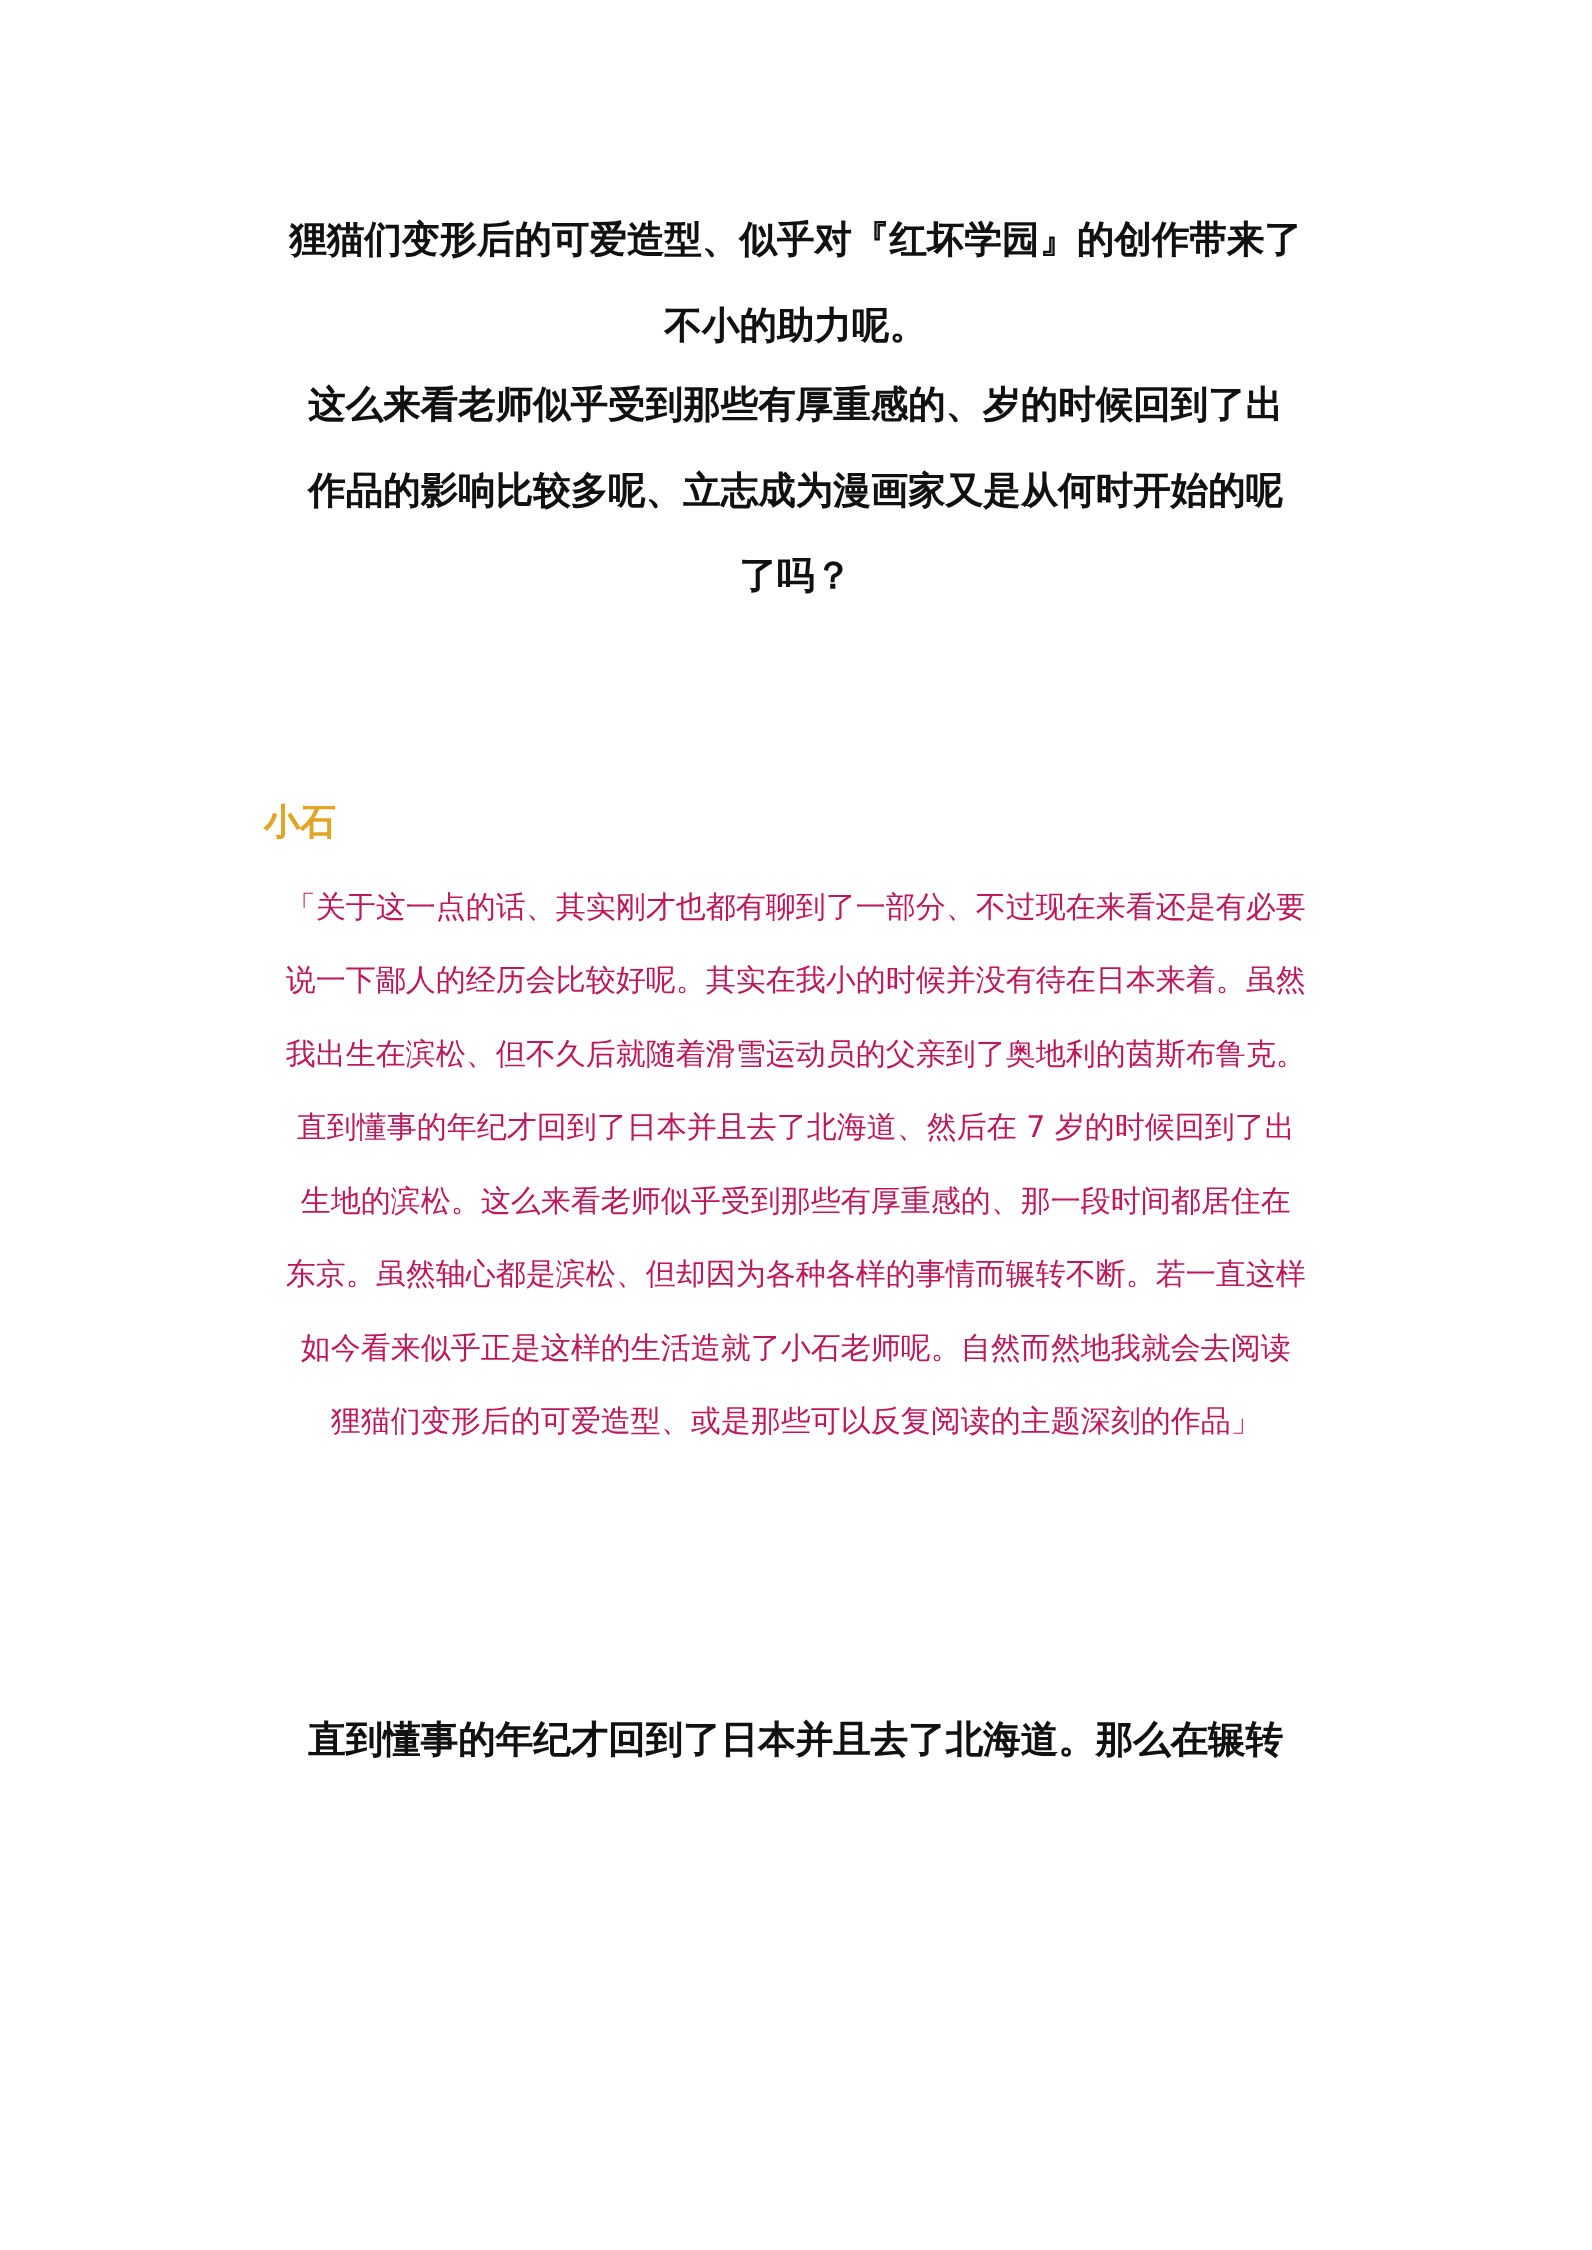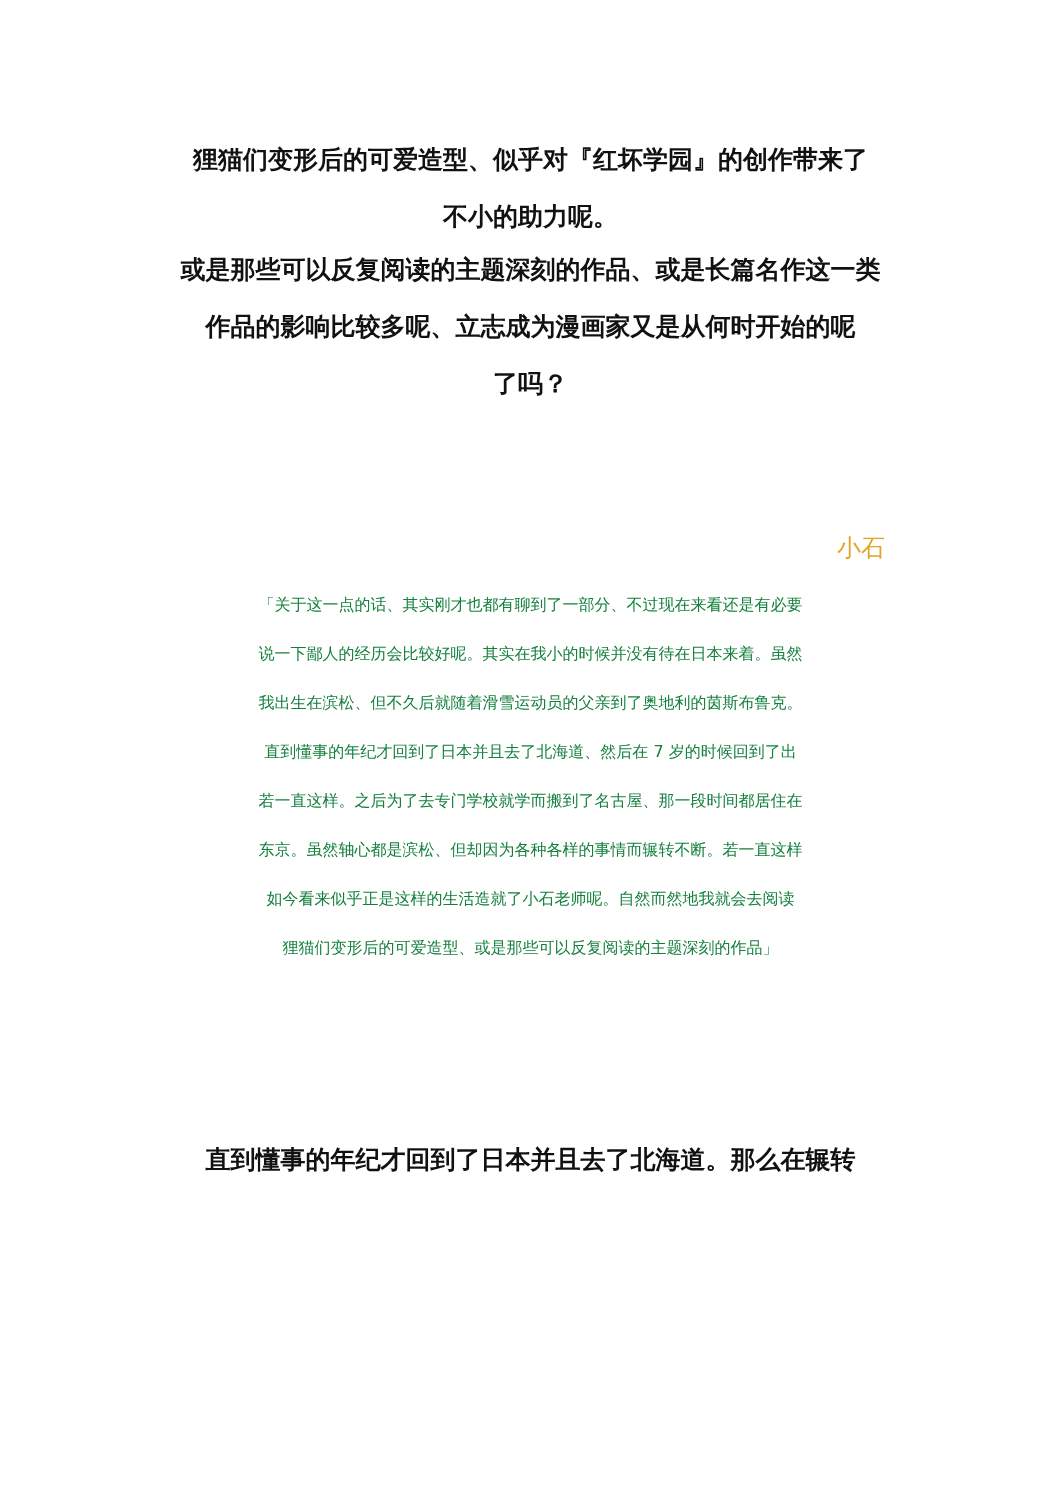--- a/index.html
+++ b/index.html
@@ -37,68 +37,68 @@
     .question .line {
       display: block;
       white-space: nowrap;
     }
     #q1 { top: 131px; }
     #q2 { top: 241px; }
     #q3 { top: 1131px; }
 
     .speaker {
       position: absolute;
-      left: 144px;
+      left: 176px;
       width: 741px;
       top: 530px;
-      text-align: right;
-      font-weight: normal;
+      text-align: left;
+      font-weight: bold;
       font-size: 24px;
       line-height: 36px;
       color: var(--accent);
     }
     .answer {
       position: absolute;
       left: 160px;
       width: 741px;
       top: 580px;
       text-align: center;
-      font-size: 16px;
+      font-size: 20px;
       line-height: 49px;
-      color: #15803d;
+      color: #be185d;
     }
     .answer .line {
       display: block;
       white-space: nowrap;
     }
   </style>
 </head>
 <body>
 
 <div class="page" style="--accent:#E0A526">
 
   <div class="question" id="q1">
     <span class="line">狸猫们变形后的可爱造型、似乎对『红坏学园』的创作带来了</span>
     <span class="line">不小的助力呢。</span>
   </div>
 
   <div class="question" id="q2">
-    <span class="line">或是那些可以反复阅读的主题深刻的作品、或是长篇名作这一类</span>
+    <span class="line">这么来看老师似乎受到那些有厚重感的、岁的时候回到了出</span>
     <span class="line">作品的影响比较多呢、立志成为漫画家又是从何时开始的呢</span>
     <span class="line">了吗？</span>
   </div>
 
   <div class="speaker">小石</div>
 
   <div class="answer">
     <span class="line">「关于这一点的话、其实刚才也都有聊到了一部分、不过现在来看还是有必要</span>
     <span class="line">说一下鄙人的经历会比较好呢。其实在我小的时候并没有待在日本来着。虽然</span>
     <span class="line">我出生在滨松、但不久后就随着滑雪运动员的父亲到了奥地利的茵斯布鲁克。</span>
     <span class="line">直到懂事的年纪才回到了日本并且去了北海道、然后在 7 岁的时候回到了出</span>
-    <span class="line">若一直这样。之后为了去专门学校就学而搬到了名古屋、那一段时间都居住在</span>
+    <span class="line">生地的滨松。这么来看老师似乎受到那些有厚重感的、那一段时间都居住在</span>
     <span class="line">东京。虽然轴心都是滨松、但却因为各种各样的事情而辗转不断。若一直这样</span>
     <span class="line">如今看来似乎正是这样的生活造就了小石老师呢。自然而然地我就会去阅读</span>
     <span class="line">狸猫们变形后的可爱造型、或是那些可以反复阅读的主题深刻的作品」</span>
   </div>
 
   <div class="question" id="q3">
     <span class="line">直到懂事的年纪才回到了日本并且去了北海道。那么在辗转</span>
   </div>
 
 </div>

